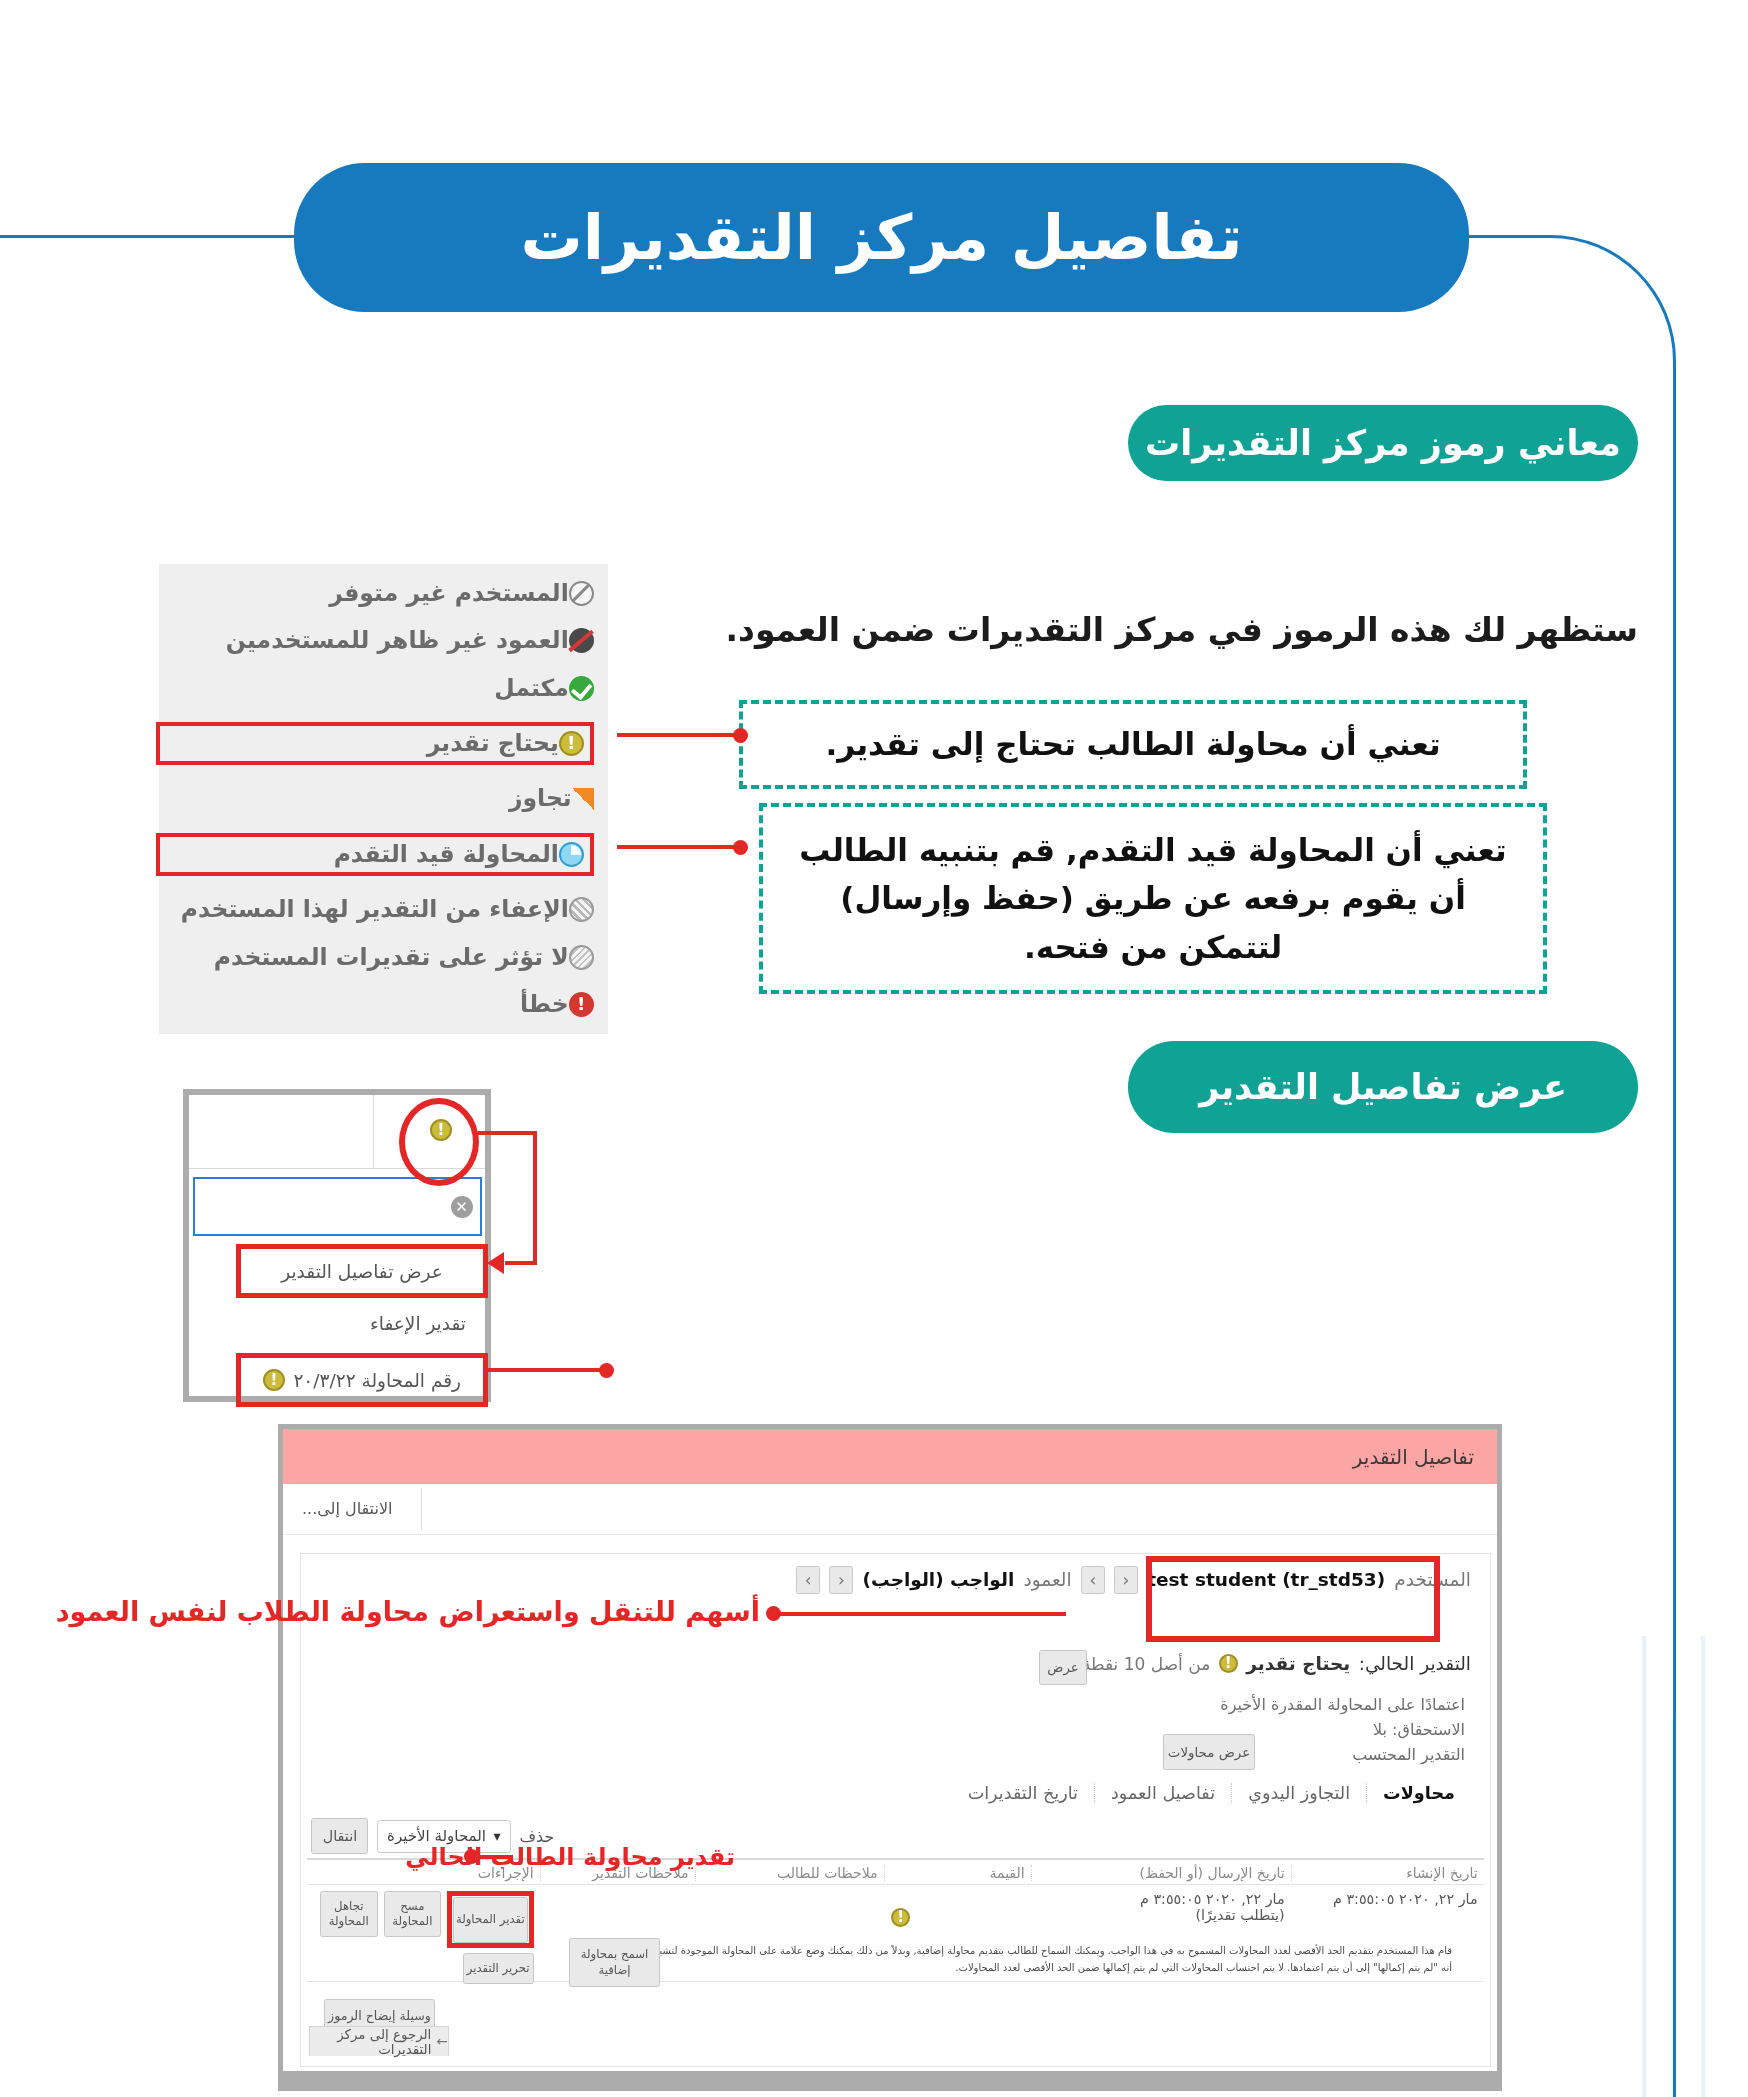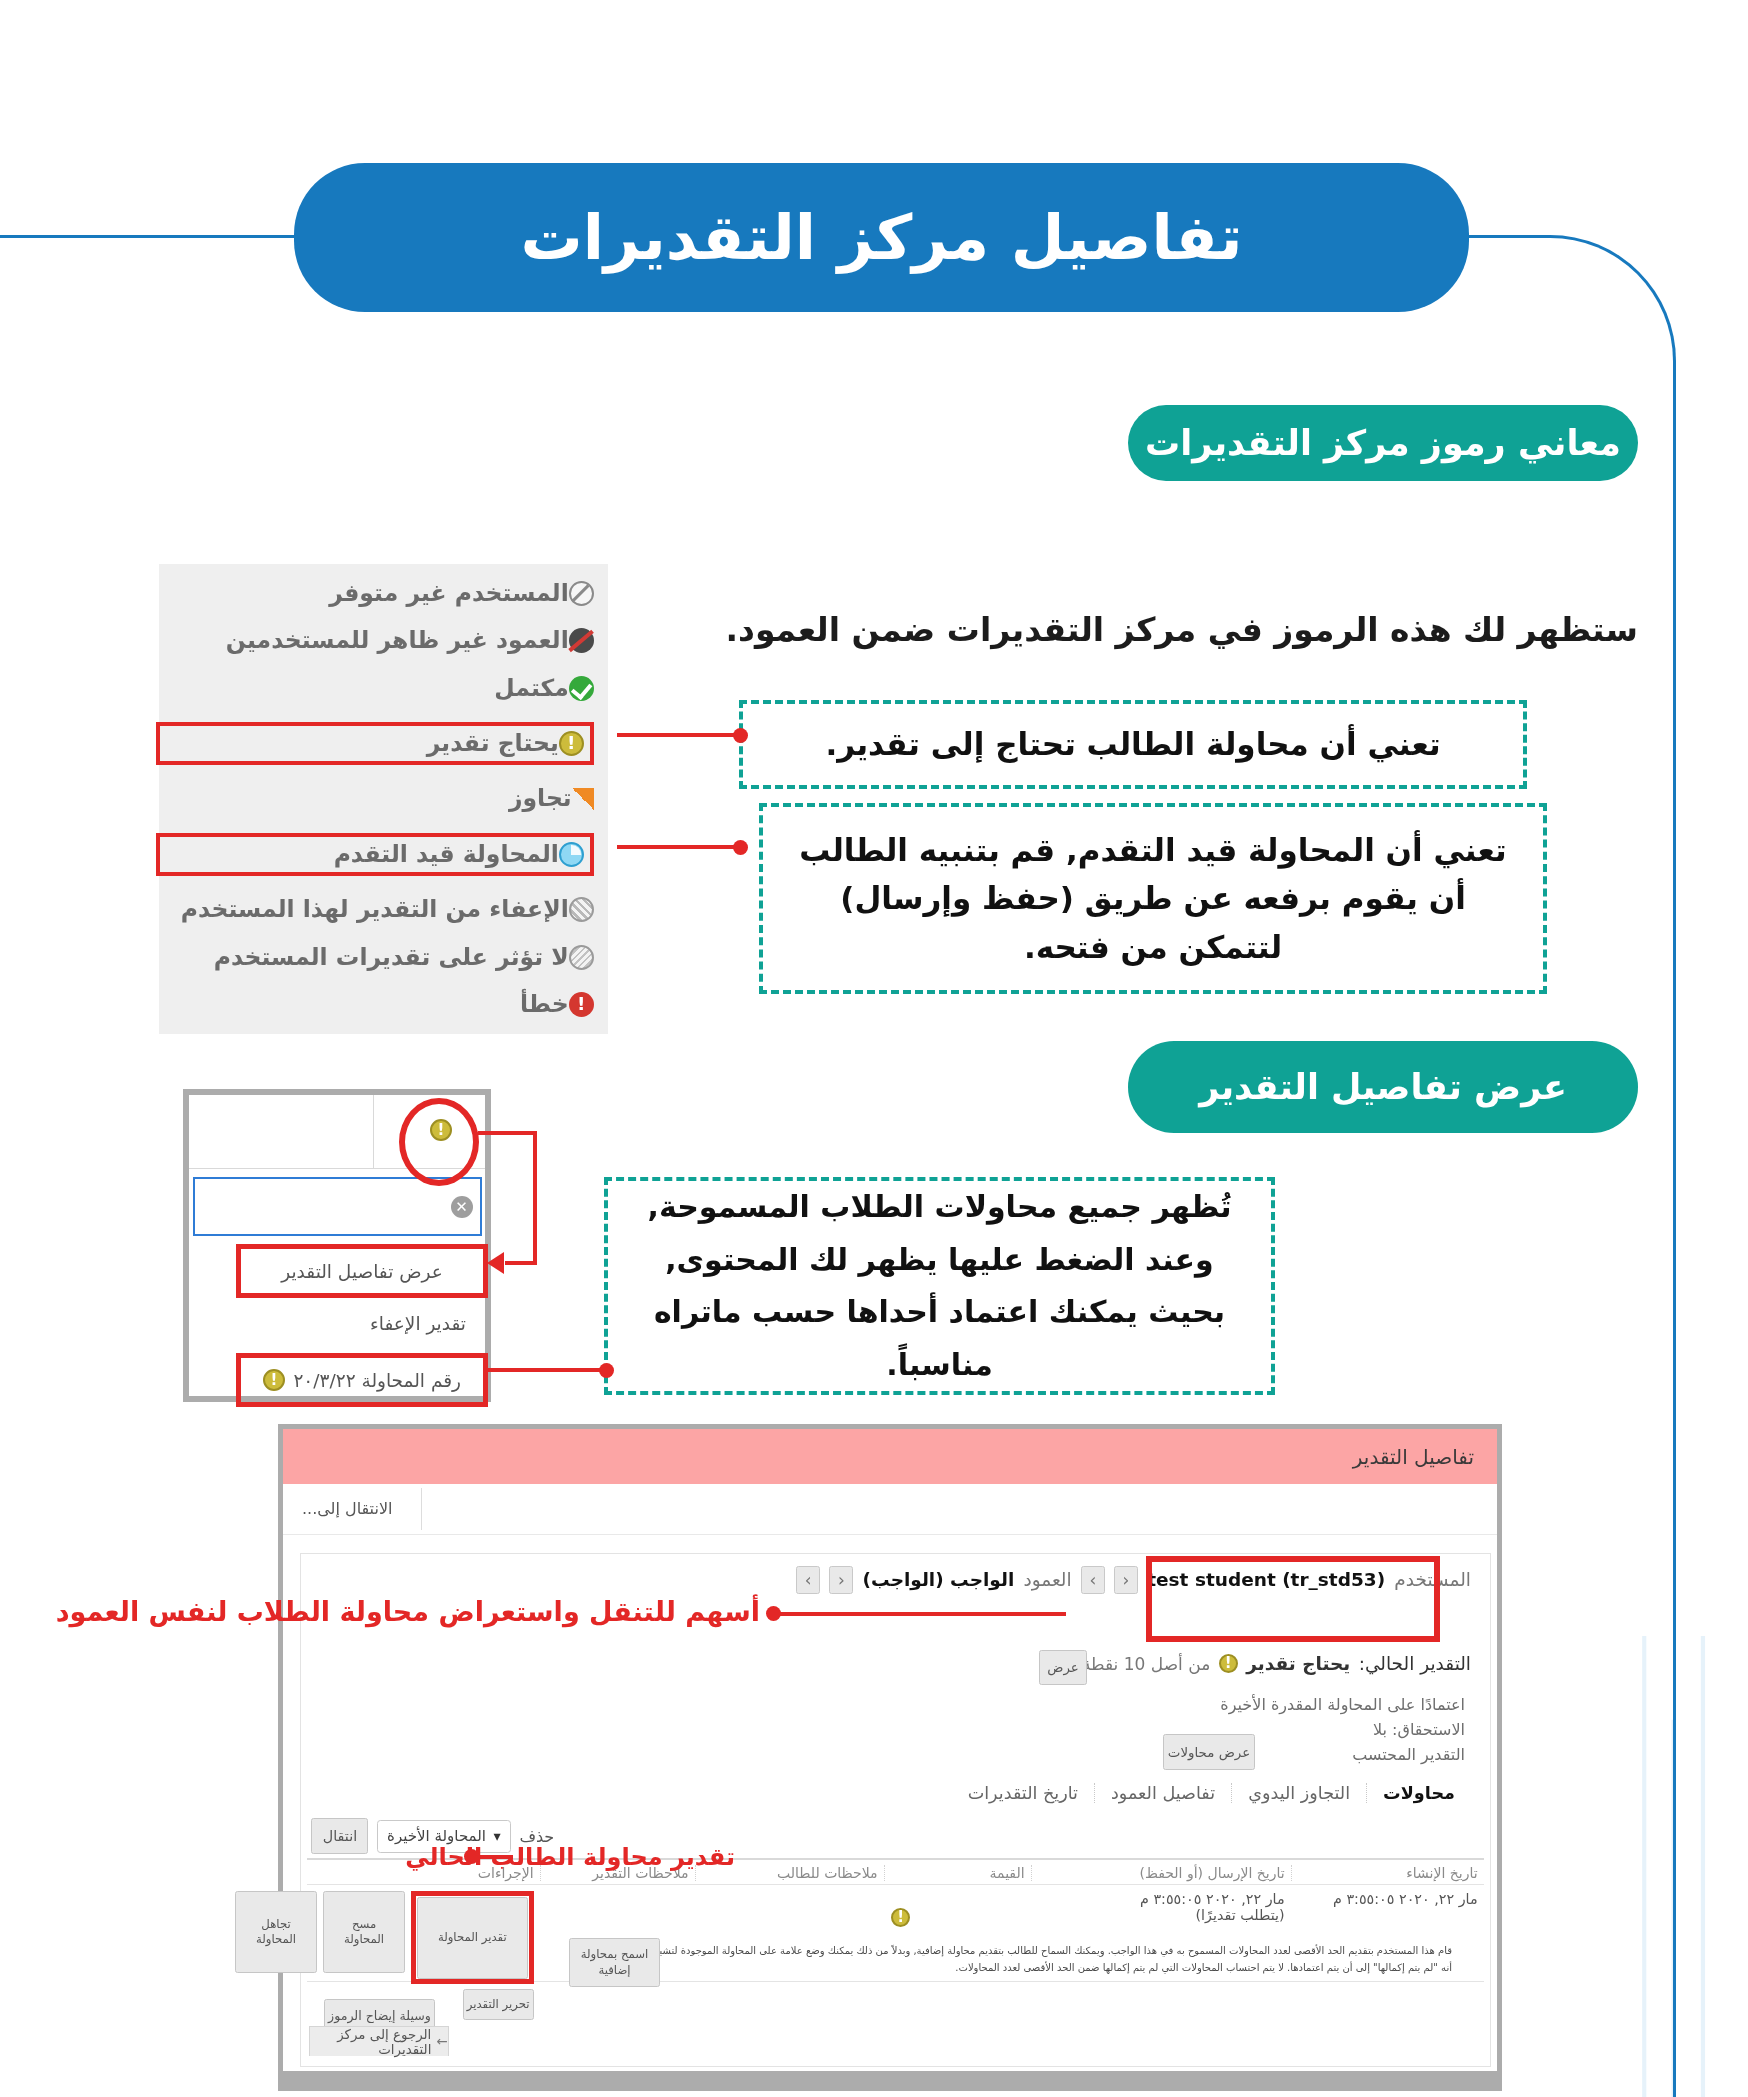--- a/index.html
+++ b/index.html
@@ -133,21 +133,21 @@
   .selectbox{display:flex;align-items:center;gap:7.6px;background:#fff;border:1.3px solid #c9c9c9;border-radius:3.4px;height:31px;padding:0 9.2px;font-size:15px;color:#444;}
   .selectbox .caret::after{content:"▾";color:#333;font-size:14.3px;}
   .del-label{font-size:16px;color:#555;}
   .thead{position:absolute;left:0;top:40px;width:100%;height:26px;border-top:2.5px solid #d9d9d9;display:flex;align-items:center;font-size:14px;color:#8a8a8a;}
   .thead .th{border-left:1.3px dotted #d2d2d2;box-sizing:border-box;padding:0 6.7px;text-align:right;}
   .thead .th:last-child{border-left:none;}
   .trow{position:absolute;left:0;top:66px;width:100%;height:96px;border-top:1.7px solid #e4e4e4;border-bottom:1.7px solid #e4e4e4;display:flex;font-size:14.3px;color:#555;}
   .trow .td{box-sizing:border-box;padding:5.9px 6.7px;text-align:right;}
   .c1{width:193px;} .c2{width:260px;} .c3{width:147px;} .c4{width:189px;} .c5{width:155px;} .c6{width:227px;}
   .actions{display:flex;gap:5.9px;align-items:flex-start;direction:rtl;}
-  .act-btn{width:69px;min-height:40px;font-size:11.7px;line-height:1.25;padding:20px;}
+  .act-btn{width:69px;min-height:40px;font-size:11.7px;line-height:1.25;padding:2px;}
   .red-box-btn{border:5.5px solid #E32726;padding:0.8px;display:inline-block;}
   .edit-grade{margin-top:4.2px;width:69px;min-height:29px;font-size:11.7px;}
   .grade-note{position:absolute;right:755px;top:289px;font-size:24px;font-weight:bold;color:#E32726;white-space:nowrap;z-index:6;}
   .fineprint{position:absolute;right:38px;top:388px;width:822px;font-size:10px;color:#4a4a4a;text-align:right;line-height:1.7;}
   .allowbtn{position:absolute;left:268px;top:384px;width:84px;min-height:42px;font-size:11.7px;line-height:1.3;padding:2.5px;}
   .legendbtn{position:absolute;left:23px;top:445px;width:109px;height:31px;font-size:12.6px;}
   .backtab{position:absolute;left:7.6px;top:472px;width:138px;height:29px;background:#ececec;border:0.8px solid #d5d5d5;border-bottom:none;font-size:13.4px;color:#555;display:flex;align-items:center;justify-content:center;gap:5px;}
   .backtab::before{content:"←";color:#777;}
 </style>
 </head>
@@ -259,25 +259,20 @@
   </div>
 
   <div class="rline" style="left:478px;top:1131px;width:59px;height:3.8px;"></div>
   <div class="rline" style="left:533px;top:1131px;width:3.8px;height:134px;"></div>
   <div class="rline" style="left:505px;top:1261px;width:31px;height:3.8px;"></div>
   <div class="rarrow-left" style="left:487px;top:1252px;"></div>
 
   <div class="rline" style="left:486px;top:1368px;width:122px;height:3.8px;"></div>
   <div class="rdot" style="left:599px;top:1363px;"></div>
 
-  <div class="note note3">
-    <div class="txt">
-      <span>تُظهر جميع </span><b>محاولات الطلاب</b><span> المسموحة, وعند الضغط عليها يظهر لك المحتوى, بحيث يمكنك اعتماد أحداها حسب ماتراه مناسباً.</span>
-    </div>
-  </div>
 
   <div class="shot">
     <div class="shot-header">
       <span class="shot-title">تفاصيل التقدير</span>
     </div>
     <div class="shot-toolbar">
       <span class="jumpto">الانتقال إلى...</span>
       <span class="sep"></span>
     </div>
 

